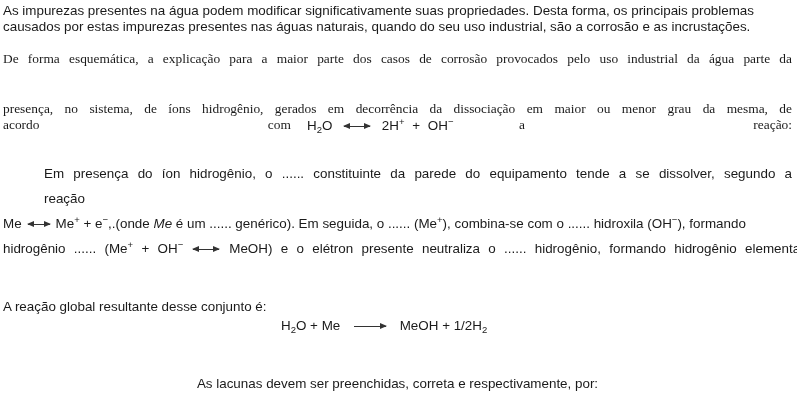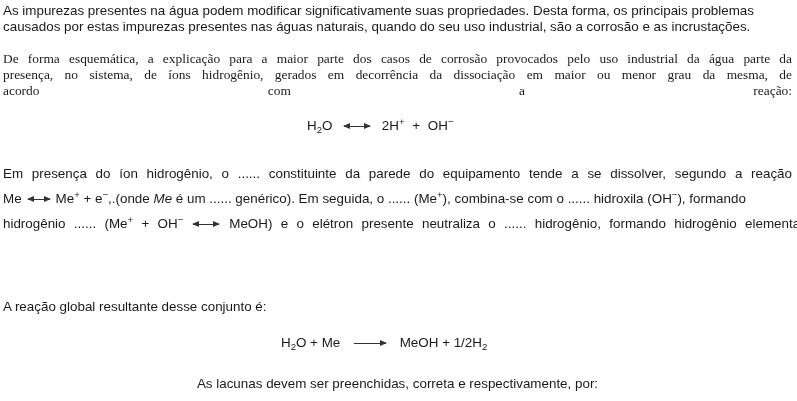--- a/index.html
+++ b/index.html
@@ -24,39 +24,39 @@
 </head>
 <body>
 
 <div class="p" style="top:3px;">
   <span class="line">As impurezas presentes na água podem modificar significativamente suas propriedades. Desta forma, os principais problemas</span>
   <span class="line">causados por estas impurezas presentes nas águas naturais, quando do seu uso industrial, são a corrosão e as incrustações.</span>
 </div>
 
 <div class="p j" style="top:51px;">
   <span class="line" style="text-align:justify;text-align-last:justify;">De forma esquemática, a explicação para a maior parte dos casos de corrosão provocados pelo uso industrial da água parte da</span>
-  <span class="line" style="text-align:justify;text-align-last:justify;">presença, no sistema, de íons hidrogênio, gerados em decorrência da dissociação em maior ou menor grau da mesma, de</span>
+  <span class="line" style="text-align:justify;text-align-last:justify;margin-top:34px;">presença, no sistema, de íons hidrogênio, gerados em decorrência da dissociação em maior ou menor grau da mesma, de</span>
   <span class="line">acordo com a reação:</span>
 </div>
 
 <div class="eq" style="left:307px; top:118px;">
   <span>H</span><sub>2</sub><span>O</span>
   <span class="arrow" style="width:26px; margin:0 8px;"><span class="shaft"></span><span class="head-l"></span><span class="head-r"></span></span>
   <span>2H</span><sup>+</sup>
   <span style="margin:0 4px;">+</span>
   <span>OH</span><sup>−</sup>
 </div>
 
 <div class="p" style="top:161px; line-height:25px;">
-  <span class="line wide" style="text-align:justify;text-align-last:justify;white-space:normal;">Em presença do íon hidrogênio, o ...... constituinte da parede do equipamento tende a se dissolver, segundo a reação</span>
+  <span class="line wide" style="text-align:justify;text-align-last:justify;white-space:normal;margin-left:41px;">Em presença do íon hidrogênio, o ...... constituinte da parede do equipamento tende a se dissolver, segundo a reação</span>
   <span class="line"><span>Me</span><span class="arrow" style="width:22px;"><span class="shaft"></span><span class="head-l"></span><span class="head-r"></span></span><span>Me</span><sup>+</sup><span> + e</span><sup>−</sup><span>,.(onde </span><i>Me</i><span> é um ...... genérico). Em seguida, o ...... (Me</span><sup>+</sup><span>), combina-se com o ...... hidroxila (OH</span><sup>−</sup><span>), formando</span></span>
   <span class="line" style="word-spacing:4.6px;"><span>hidrogênio ...... (Me</span><sup>+</sup><span> + OH</span><sup>−</sup><span class="arrow" style="width:26px; margin:0 10px;"><span class="shaft"></span><span class="head-l"></span><span class="head-r"></span></span><span>MeOH) e o elétron presente neutraliza o ...... hidrogênio, formando hidrogênio elementar,</span></span>
 </div>
 
 <div class="p" style="top:299px;">A reação global resultante desse conjunto é:</div>
 
-<div class="eq" style="left:281px; top:335px;">
+<div class="eq" style="left:281px; top:318px;">
   <span>H</span><sub>2</sub><span>O + Me</span>
   <span class="arrow" style="width:32px; margin:0 10px;"><span class="shaft"></span><span class="head-r"></span></span>
   <span>MeOH + 1/2H</span><sub>2</sub>
 </div>
 
 <div class="p" style="top:376px;text-align:center;">As lacunas devem ser preenchidas, correta e respectivamente, por:</div>
 
 </body></html>

